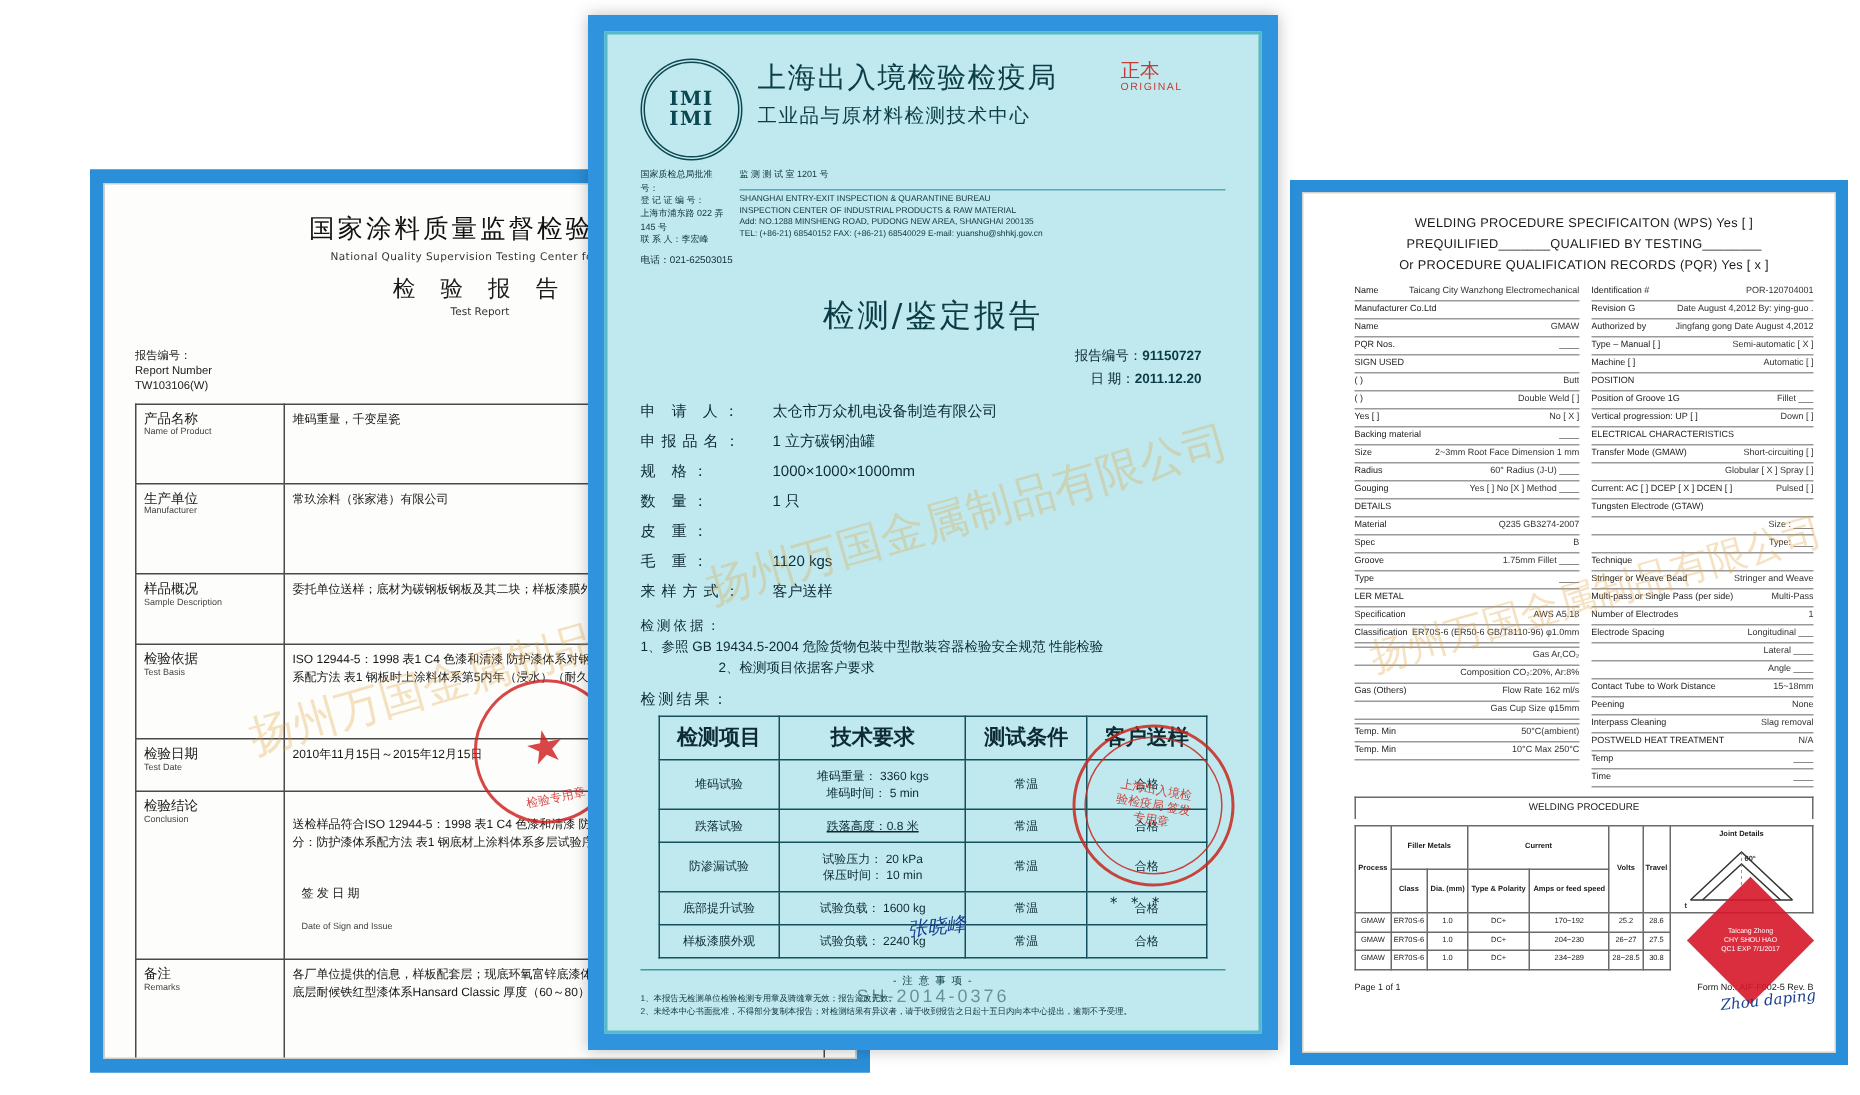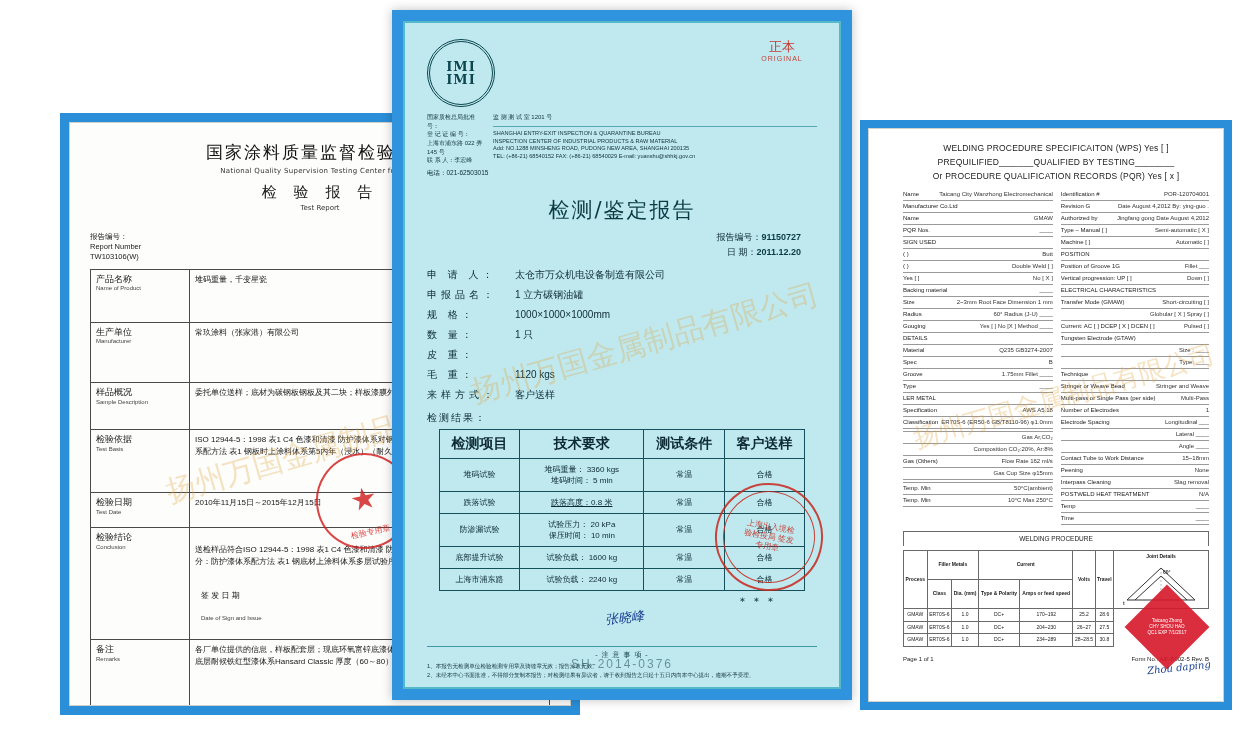--- a/index.html
+++ b/index.html
@@ -58,21 +58,21 @@
 
   
   .m-pad{padding:16px 22px;color:#0e2a33;position:relative;height:100%;box-sizing:border-box;}
   .m-head{display:flex;gap:10px;align-items:flex-start;}
   .m-logo{width:62px;height:62px;border:3px double #0c4650;border-radius:50%;display:flex;align-items:center;
     justify-content:center;flex-direction:column;color:#0c4650;font-weight:bold;font-size:13px;line-height:1;
     font-family:"DejaVu Serif",serif;letter-spacing:1px;}
   .m-head-txt{flex:1;}
   .m-cn1{font-size:19px;letter-spacing:1px;color:#0c3d47;font-family:"DejaVu Sans",sans-serif;}
   .m-cn2{font-size:13px;letter-spacing:1px;color:#0c3d47;margin-top:3px;font-family:"DejaVu Sans",sans-serif;}
-  .m-orig{width:70px;text-align:center;color:#c52b20;font-size:13px;line-height:1.2;opacity:.9;}
+  .m-orig{width:70px;color:#c52b20;font-size:13px;line-height:1.2;opacity:.9;}
   .m-orig .en{font-size:7px;letter-spacing:1px;}
   .m-addr{display:flex;gap:8px;margin-top:6px;font-size:6px;line-height:1.45;color:#13323a;}
   .m-addr .c1{width:58px;}
   .m-addr .c2{flex:1;}
   .m-en{font-size:5.6px;line-height:1.4;color:#13323a;border-top:1px solid #5aa8b4;margin-top:4px;padding-top:3px;}
   .m-tel{font-size:6.5px;margin-top:4px;}
   .m-title{text-align:center;font-size:21px;letter-spacing:2px;margin:18px 0 6px;color:#0b3b45;
     font-family:"DejaVu Sans",sans-serif;}
   .m-nos{font-size:9px;text-align:right;line-height:1.7;padding-right:16px;}
   .m-nos b{color:#0b3b45;}
@@ -587,20 +587,22 @@
 
   <div class="cert" id="cert-mid">
     <div class="inner">
       <div class="m-pad">
         <div class="m-head">
           <div class="m-logo">
             <span>IMI</span>
             <span>IMI</span>
           </div>
           <div class="m-head-txt">
+            <div class="m-cn1">上海出入境检验检疫局</div>
+            <div class="m-cn2">工业品与原材料检测技术中心</div>
           </div>
           <div class="m-orig">
             <div>正本</div>
             <div class="en">ORIGINAL</div>
           </div>
         </div>
 
         <div class="m-addr">
           <div class="c1">
             <div>国家质检总局批准号：</div>
@@ -654,20 +656,25 @@
             <div class="row">
               <div class="k">毛    重：</div>
               <div class="v">1120 kgs</div>
             </div>
             <div class="row">
               <div class="k">来样方式：</div>
               <div class="v">客户送样</div>
             </div>
           </div>
 
+        <div class="m-basis">
+          <span class="k">检测依据：</span>
+          <div>1、参照 GB 19434.5-2004 危险货物包装中型散装容器检验安全规范  性能检验</div>
+          <div style="padding-left:52px">2、检测项目依据客户要求</div>
+        </div>
 
         <div class="m-res">检测结果：</div>
 
         <table class="m-tab">
           <thead>
               <tr>
             <th>检测项目</th>
             <th style="width:34%">技术要求</th>
             <th>测试条件</th>
             <th>客户送样</th>
@@ -694,21 +701,21 @@
                 <td style="white-space: pre-line;">常温</td>
                 <td style="white-space: pre-line;">合格</td>
               </tr>
               <tr>
                 <td style="white-space: pre-line;">底部提升试验</td>
                 <td style="white-space: pre-line;">试验负载： 1600 kg</td>
                 <td style="white-space: pre-line;">常温</td>
                 <td style="white-space: pre-line;">合格</td>
               </tr>
               <tr>
-                <td style="white-space: pre-line;">上海市浦东路</td>
+                <td style="white-space: pre-line;">样板漆膜外观</td>
                 <td style="white-space: pre-line;">试验负载： 2240 kg</td>
                 <td style="white-space: pre-line;">常温</td>
                 <td style="white-space: pre-line;">合格</td>
               </tr>
             </tbody>
         </table>
 
         <div class="m-sign">张晓峰</div>
         <div class="m-dots">＊＊＊</div>
 

